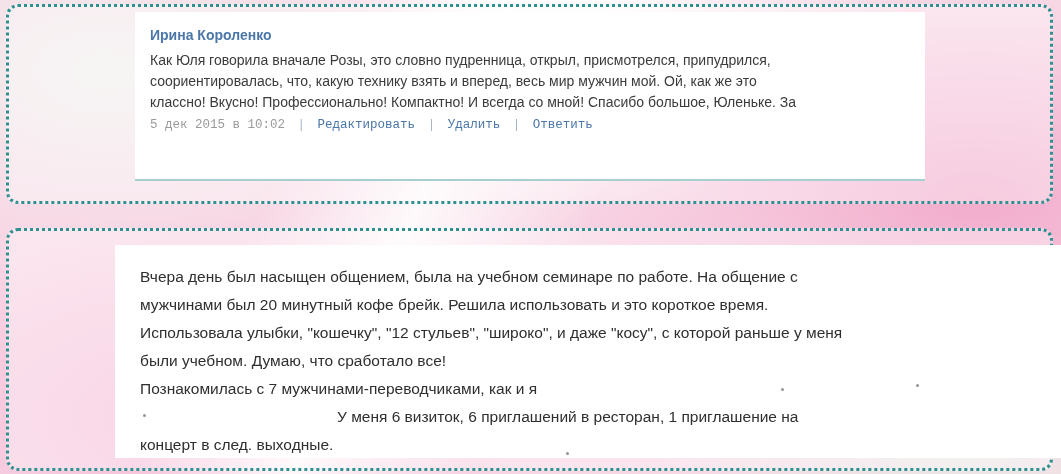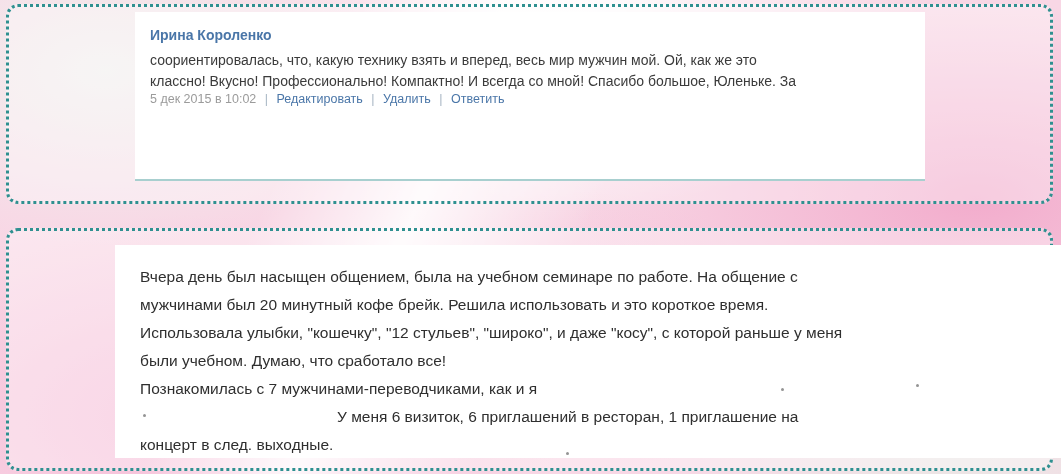--- a/index.html
+++ b/index.html
@@ -28,21 +28,21 @@
     position:absolute;left:135px;top:12px;width:790px;height:169px;
     background:#ffffff;border-bottom:2px solid #a8cfcf;
     box-sizing:border-box;padding:14px 16px 15px 15px;
   }
   .vk-author{
     font-size:14px;font-weight:bold;color:#4a76a8;
     text-decoration:none;display:inline-block;cursor:pointer;
   }
   .vk-text{margin-top:6px;color:#3b3b3b;font-size:14px;line-height:21px;}
   .vk-text .line{white-space:nowrap;}
-  .vk-meta{font-size:12.5px;color:#9b9b9b;white-space:nowrap;}
+  .vk-meta{margin-top:5px;font-size:12.5px;color:#9b9b9b;white-space:nowrap;font-family:Liberation Mono, monospace;}
   .vk-meta .sep{color:#a8b6c4;margin:0 5px;}
   .vk-meta a{color:#4a76a8;text-decoration:none;cursor:pointer;}
 
   .note-card{
     position:absolute;left:115px;top:245px;width:980px;height:213px;
     background:#ffffff;box-sizing:border-box;padding:18px 25px 0 25px;
   }
   .note-text{color:#2f2f2f;font-size:15.5px;line-height:28px;}
   .note-text .line{white-space:nowrap;}
   .note-text .line.indented{padding-left:197px;}
@@ -56,20 +56,21 @@
 <body>
 
 <div class="canvas">
 
   <div class="frame frame-top"></div>
   <div class="frame frame-bottom"></div>
 
   <div class="vk-card">
     <a class="vk-author">Ирина Короленко</a>
     <div class="vk-text">
+      <div class="line">Как Юля говорила вначале Розы, это словно пудренница, открыл, присмотрелся, припудрился,</div>
       <div class="line">соориентировалась, что, какую технику взять и вперед, весь мир мужчин мой. Ой, как же это</div>
       <div class="line">классно! Вкусно! Профессионально! Компактно! И всегда со мной! Спасибо большое, Юленьке. За</div>
     </div>
     <div class="vk-meta">
       <span>5 дек 2015 в 10:02</span>
       <span class="sep">|</span>
       <a>Редактировать</a>
       <span class="sep">|</span>
       <a>Удалить</a>
       <span class="sep">|</span>

